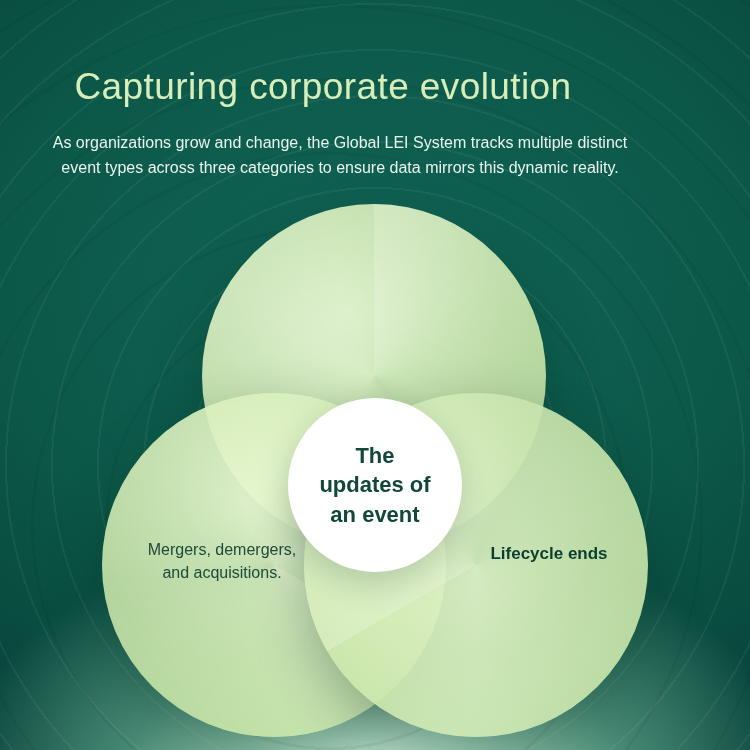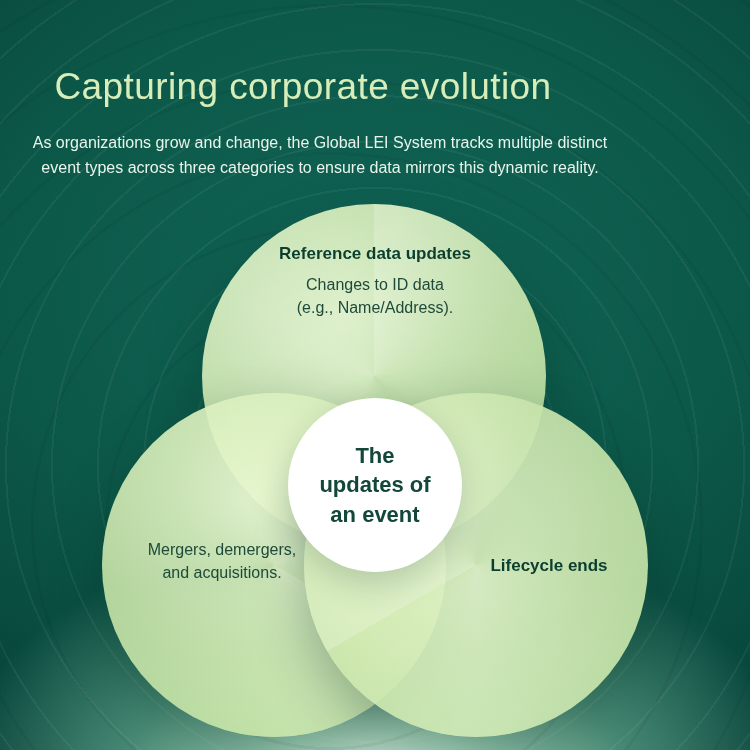--- a/index.html
+++ b/index.html
@@ -26,20 +26,21 @@
       repeating-radial-gradient(circle at 44% 70%, rgba(0,0,0,0.05) 0 3px, rgba(0,0,0,0) 3px 74px),
       radial-gradient(circle at 50% 62%, rgba(255,255,255,0.08), rgba(255,255,255,0) 22%);
   }
   .header {
     position: absolute;
     top: 66px;
     left: 0;
     width: 606px;
     text-align: center;
     z-index: 5;
+    padding-left: 20px;
   }
   .title {
     margin: 0;
     font-size: 37px;
     font-weight: 400;
     letter-spacing: 0.4px;
     color: #d8eeba;
   }
   .subtitle {
     margin: 23px auto 0;
@@ -92,21 +93,21 @@
     margin-bottom: 9px;
   }
   .label-desc {
     font-size: 16px;
     line-height: 1.45;
     color: #1e4a39;
     white-space: pre-line;
   }
   .label-top   { top: 244px; left: 215px; width: 320px; }
   .label-left  { top: 538px; left: 102px; width: 240px; }
-  .label-right { top: 556px; left: 429px; width: 240px; }
+  .label-right { top: 544px; left: 429px; width: 240px; }
 
   .center-circle {
     position: absolute;
     left: 288px;
     top: 398px;
     width: 174px;
     height: 174px;
     border-radius: 50%;
     background: #ffffff;
     box-shadow: 0 12px 32px rgba(8, 48, 38, 0.20);
@@ -134,25 +135,20 @@
     <h1 class="title">Capturing corporate evolution</h1>
     <p class="subtitle">As organizations grow and change, the Global LEI System tracks multiple distinct
 event types across three categories to ensure data mirrors this dynamic reality.</p>
   </div>
 
   <div class="venn">
     <div class="circle circle-top"></div>
     <div class="circle circle-left"></div>
     <div class="circle circle-right"></div>
 
-    <div class="label label-top">
-      <div class="label-title">Reference data updates</div>
-      <div class="label-desc">Changes to ID data
-(e.g., Name/Address).</div>
-    </div>
 
     <div class="label label-left">
       <div class="label-desc">Mergers, demergers,
 and acquisitions.</div>
     </div>
 
     <div class="label label-right">
       <div class="label-title">Lifecycle ends</div>
     </div>
 

